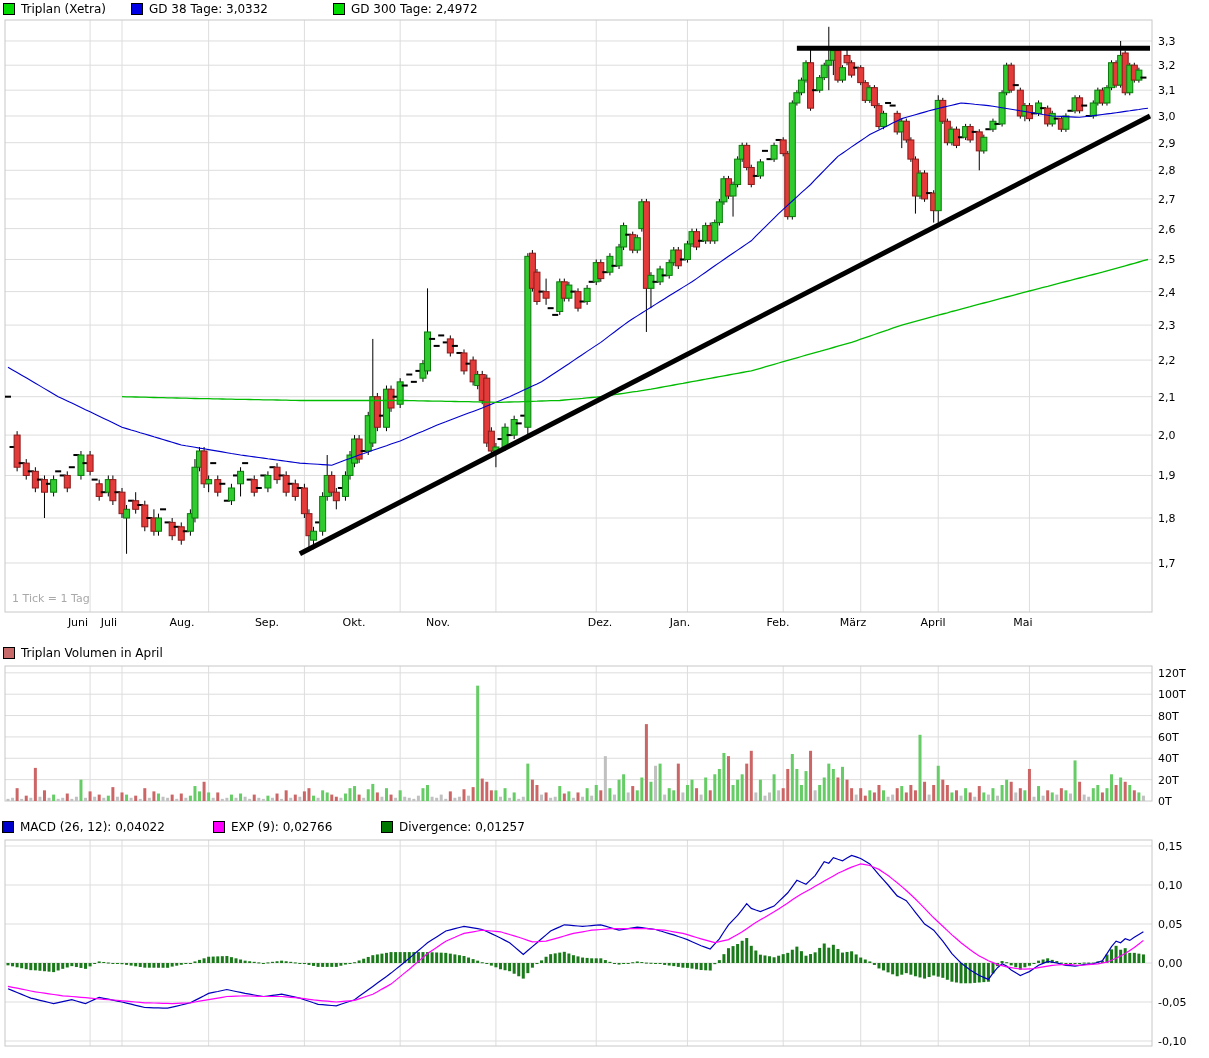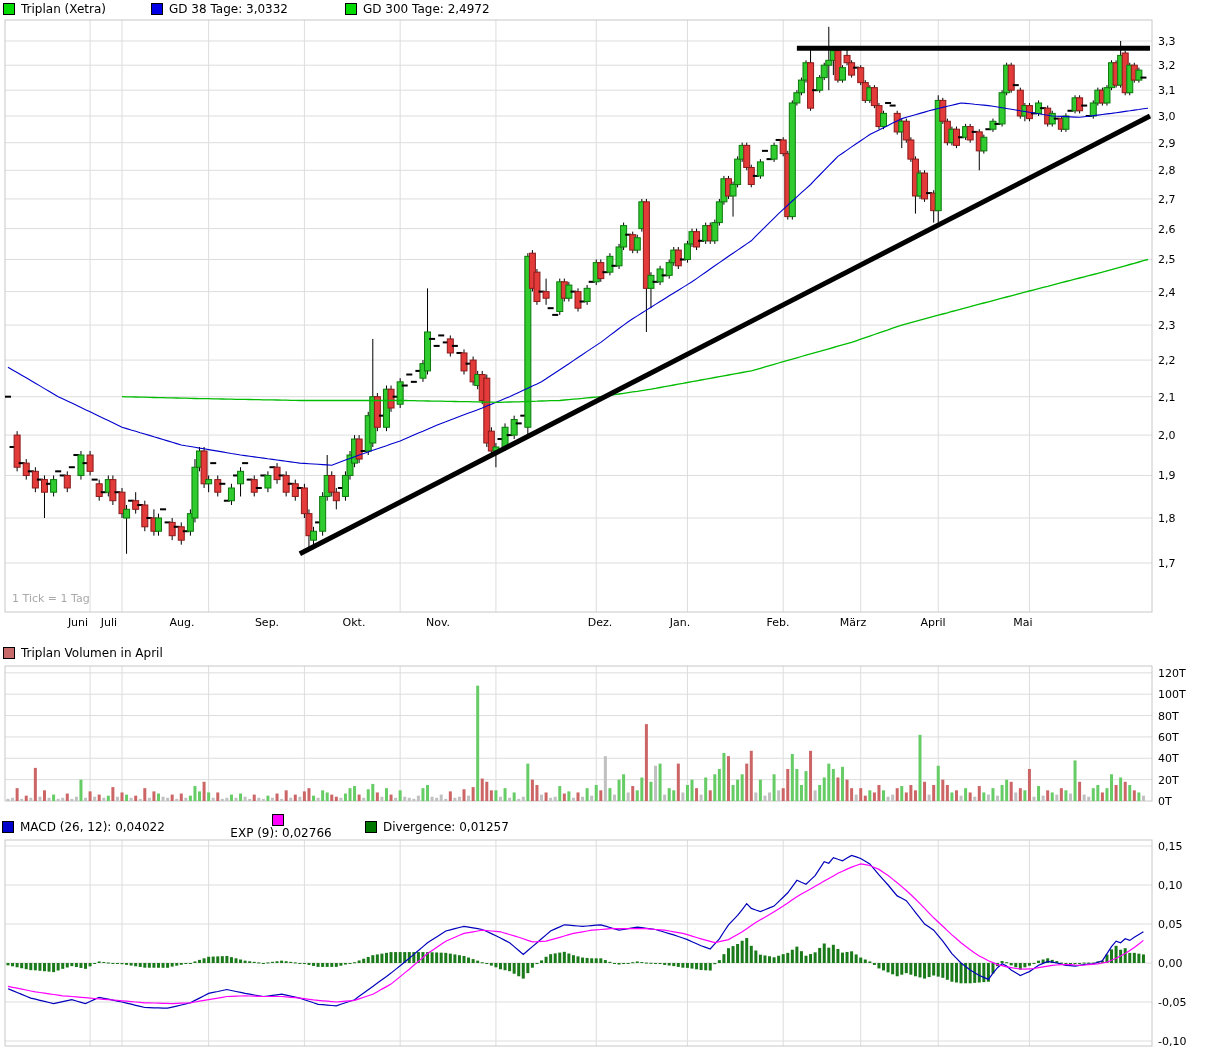--- a/index.html
+++ b/index.html
@@ -1,28 +1,28 @@
 <!DOCTYPE html>
 <html><head>
 <meta charset="utf-8">
 <style>
   html,body{margin:0;padding:0;background:#fff;}
   body{font-family:"DejaVu Sans","Liberation Sans",sans-serif;}
   #stage{position:relative;width:1209px;height:1058px;background:#fff;overflow:hidden;}
   .legend-row{position:absolute;display:flex;align-items:center;height:14px;font-size:12px;color:#000;white-space:nowrap;}
-  .legend-item{display:flex;align-items:center;margin-right:8px;}
+  .legend-item{display:flex;align-items:center;margin-right:16px;}
   .sq{display:inline-block;width:10px;height:10px;border:1px solid #000;margin-right:6px;}
   svg text{font-family:"DejaVu Sans","Liberation Sans",sans-serif;}
 </style>
 </head>
 <body>
 <div id="stage">
 
   <div class="legend-row" style="left:3px;top:2px;">
-    <span class="legend-item" style="margin-right:0;width:148px;">
+    <span class="legend-item" style="margin-right:0;width:128px;">
       <span class="sq" style="background: rgb(0, 220, 0);"></span>
       <span>Triplan (Xetra)</span>
     </span>
     <span class="legend-item" style="width:186px;">
       <span class="sq" style="background: rgb(0, 0, 230);"></span>
       <span>GD 38 Tage: 3,0332</span>
     </span>
     <span class="legend-item">
       <span class="sq" style="background: rgb(0, 220, 0);"></span>
       <span>GD 300 Tage: 2,4972</span>
@@ -34,21 +34,21 @@
       <span class="sq" style="background: rgb(201, 106, 106);"></span>
       <span>Triplan Volumen in April</span>
     </span>
   </div>
 
   <div class="legend-row" style="left:2px;top:820px;">
     <span class="legend-item" style="width:195px;">
       <span class="sq" style="background: rgb(0, 0, 204);"></span>
       <span>MACD (26, 12): 0,04022</span>
     </span>
-    <span class="legend-item" style="width:152px;flex-direction:column;">
+    <span class="legend-item" style="width:152px;">
       <span class="sq" style="background: rgb(255, 0, 255);"></span>
       <span>EXP (9): 0,02766</span>
     </span>
     <span class="legend-item">
       <span class="sq" style="background: rgb(0, 119, 0);"></span>
       <span>Divergence: 0,01257</span>
     </span>
   </div>
 
   <svg id="charts" width="1209" height="1058" style="position:absolute;left:0;top:0;" xmlns="http://www.w3.org/2000/svg">

